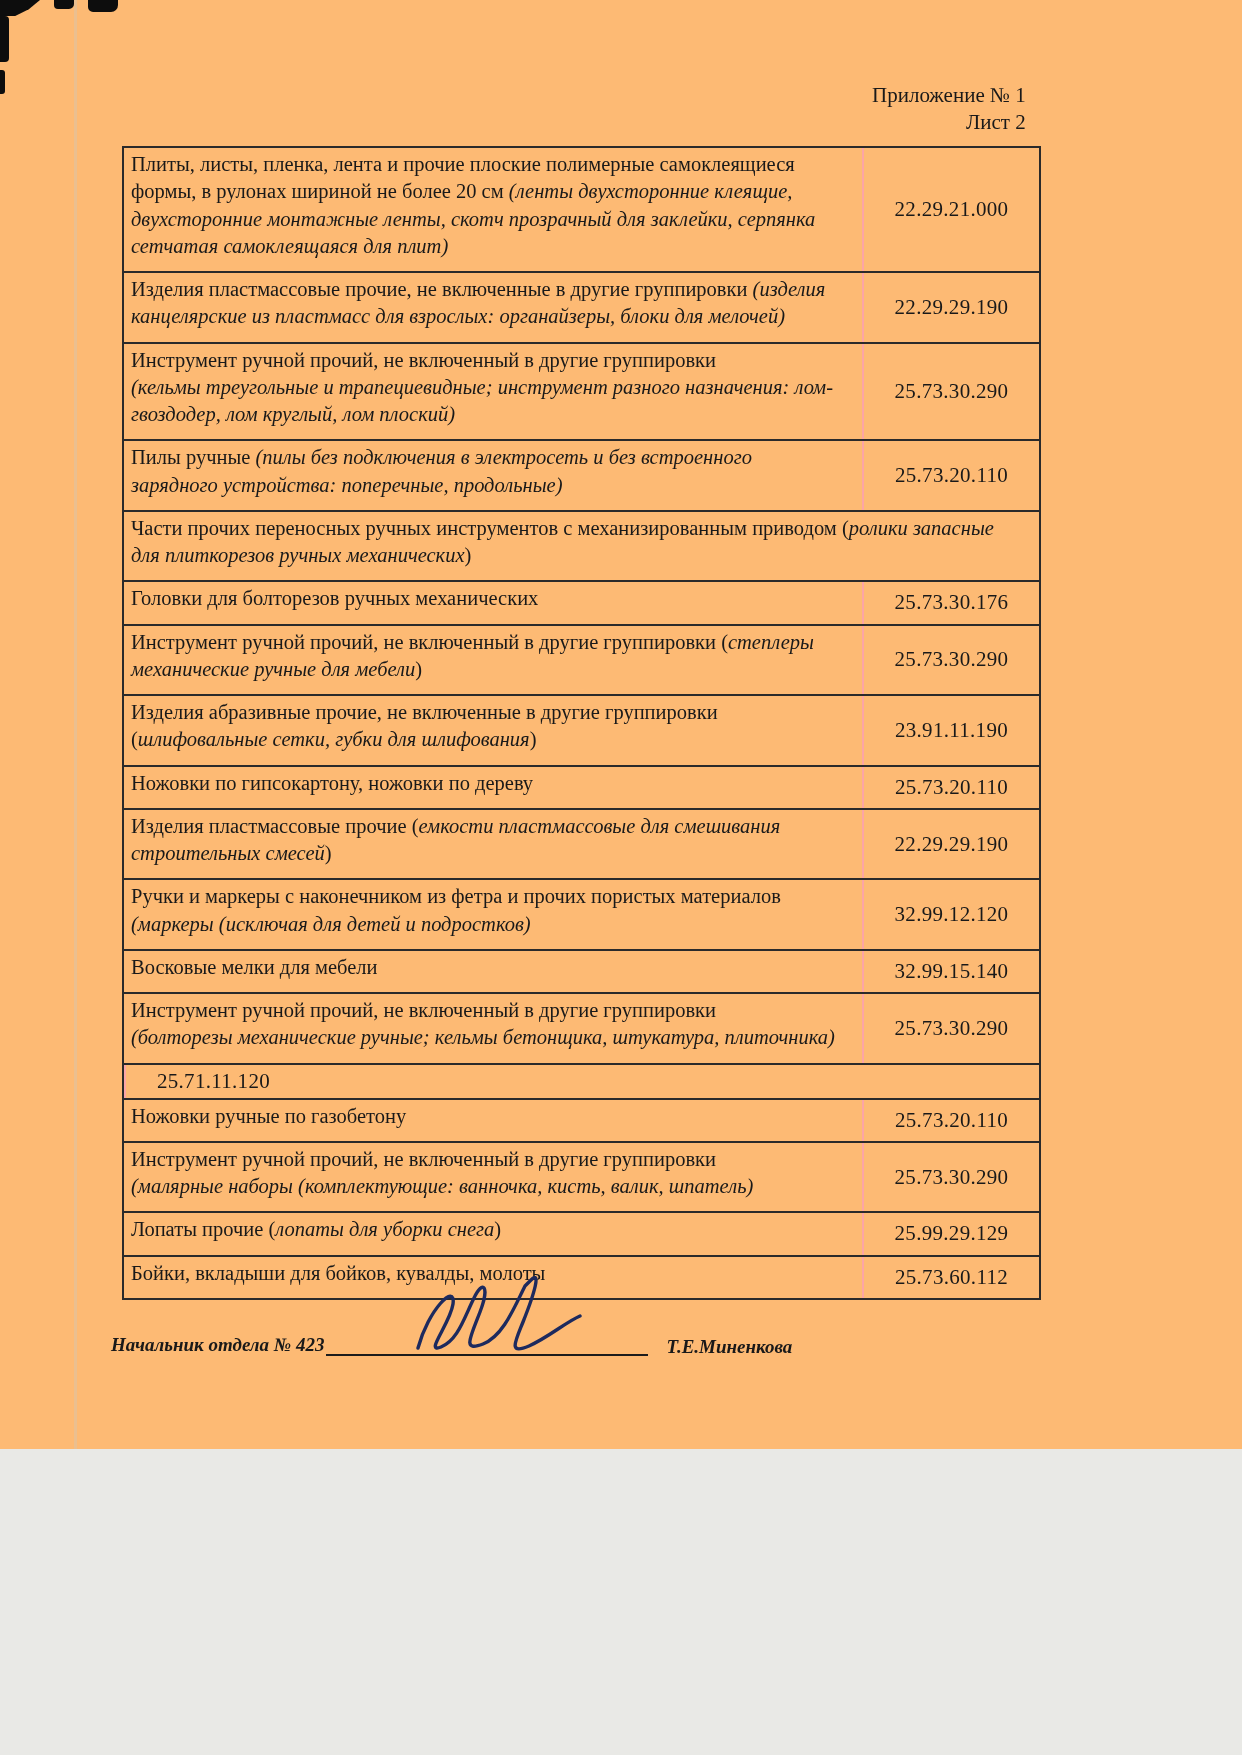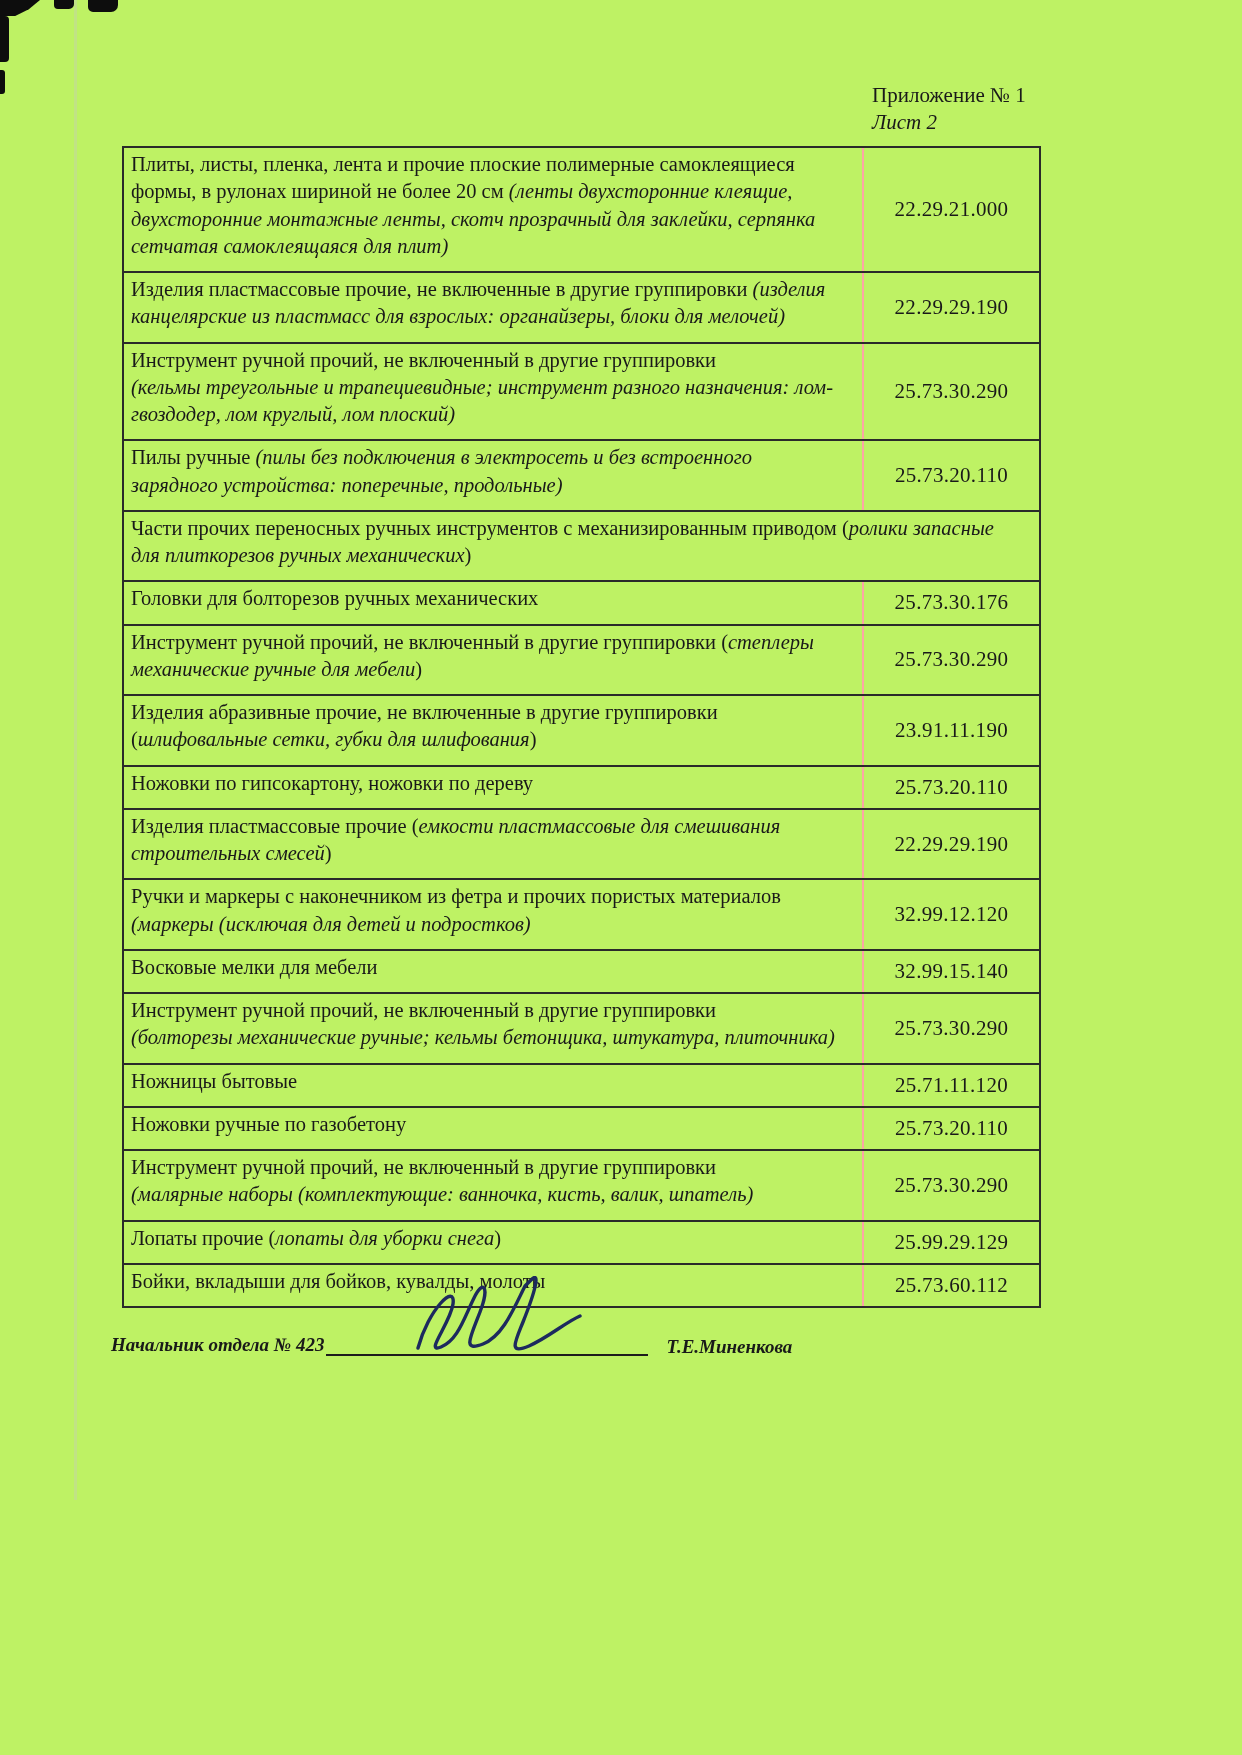--- a/index.html
+++ b/index.html
@@ -1,34 +1,34 @@
 <!DOCTYPE html>
 <html><head>
 <meta charset="utf-8">
 <style>
   * { margin:0; padding:0; box-sizing:border-box; }
   html,body { width:1242px; height:1755px; }
   body { background:#e9e9e6; font-family:"Liberation Serif", serif; }
   .page {
-    position:relative; width:1242px; height:1755px;
-    background:#bef264; overflow:hidden; color:#191919;
+    position:relative; width:1242px; height:1449px;
+    background:#fdba74; overflow:hidden; color:#191919;
   }
   
   .artifact { position:absolute; background:#0d0d0d; }
   .art-corner { left:0; top:0; width:40px; height:16px;
     clip-path:polygon(0 0,100% 0,72% 58%,38% 100%,0 100%); }
   .art-blob1 { left:54px; top:0; width:20px; height:9px; border-radius:0 0 5px 4px; }
   .art-blob2 { left:88px; top:0; width:30px; height:12px; border-radius:0 0 7px 5px; }
   .art-edge1 { left:0; top:16px; width:9px; height:46px; border-radius:0 4px 4px 0; }
   .art-edge2 { left:0; top:70px; width:5px; height:24px; border-radius:0 3px 3px 0; }
   .art-streak { position:absolute; left:74px; top:0; width:3px; height:1500px;
     background:#c9c9c2; opacity:.35; }
 
   .doc-header { position:absolute; left:872px; top:82px; font-size:21px; line-height:1.3; }
-  .doc-header .l2 { text-align:left;font-style:italic; }
+  .doc-header .l2 { text-align:right; }
 
   .codes-table {
     position:absolute; left:122px; top:146px; width:919px;
     border:2px solid #2a2a2a; border-bottom:none;
   }
   .trow { display:flex; border-bottom:2px solid #2a2a2a; }
   .tcell { }
   .desc { flex:1; padding:3px 20px 11px 7px; font-size:20.5px; line-height:1.33; }
   .code { width:177px; border-left:2px solid #fca5a5; display:flex;
     align-items:center; justify-content:center; font-size:21px;
@@ -106,21 +106,20 @@
       </div>
       <div class="trow">
         <div class="tcell desc"><span>Восковые мелки для мебели</span></div>
         <div class="tcell code">32.99.15.140</div>
       </div>
       <div class="trow">
         <div class="tcell desc"><span>Инструмент ручной прочий, не включенный в другие группировки</span><br><span class="it">(болторезы  механические ручные; кельмы бетонщика, штукатура, плиточника)</span></div>
         <div class="tcell code">25.73.30.290</div>
       </div>
       <div class="trow">
-        <div class="tcell desc"><span>Ножницы бытовые</span></div>
         <div class="tcell code">25.71.11.120</div>
       </div>
       <div class="trow">
         <div class="tcell desc"><span>Ножовки ручные по газобетону</span></div>
         <div class="tcell code">25.73.20.110</div>
       </div>
       <div class="trow">
         <div class="tcell desc"><span>Инструмент ручной прочий, не включенный в другие группировки</span><br><span class="it">(малярные наборы (комплектующие:  ванночка, кисть, валик, шпатель)</span></div>
         <div class="tcell code">25.73.30.290</div>
       </div>

